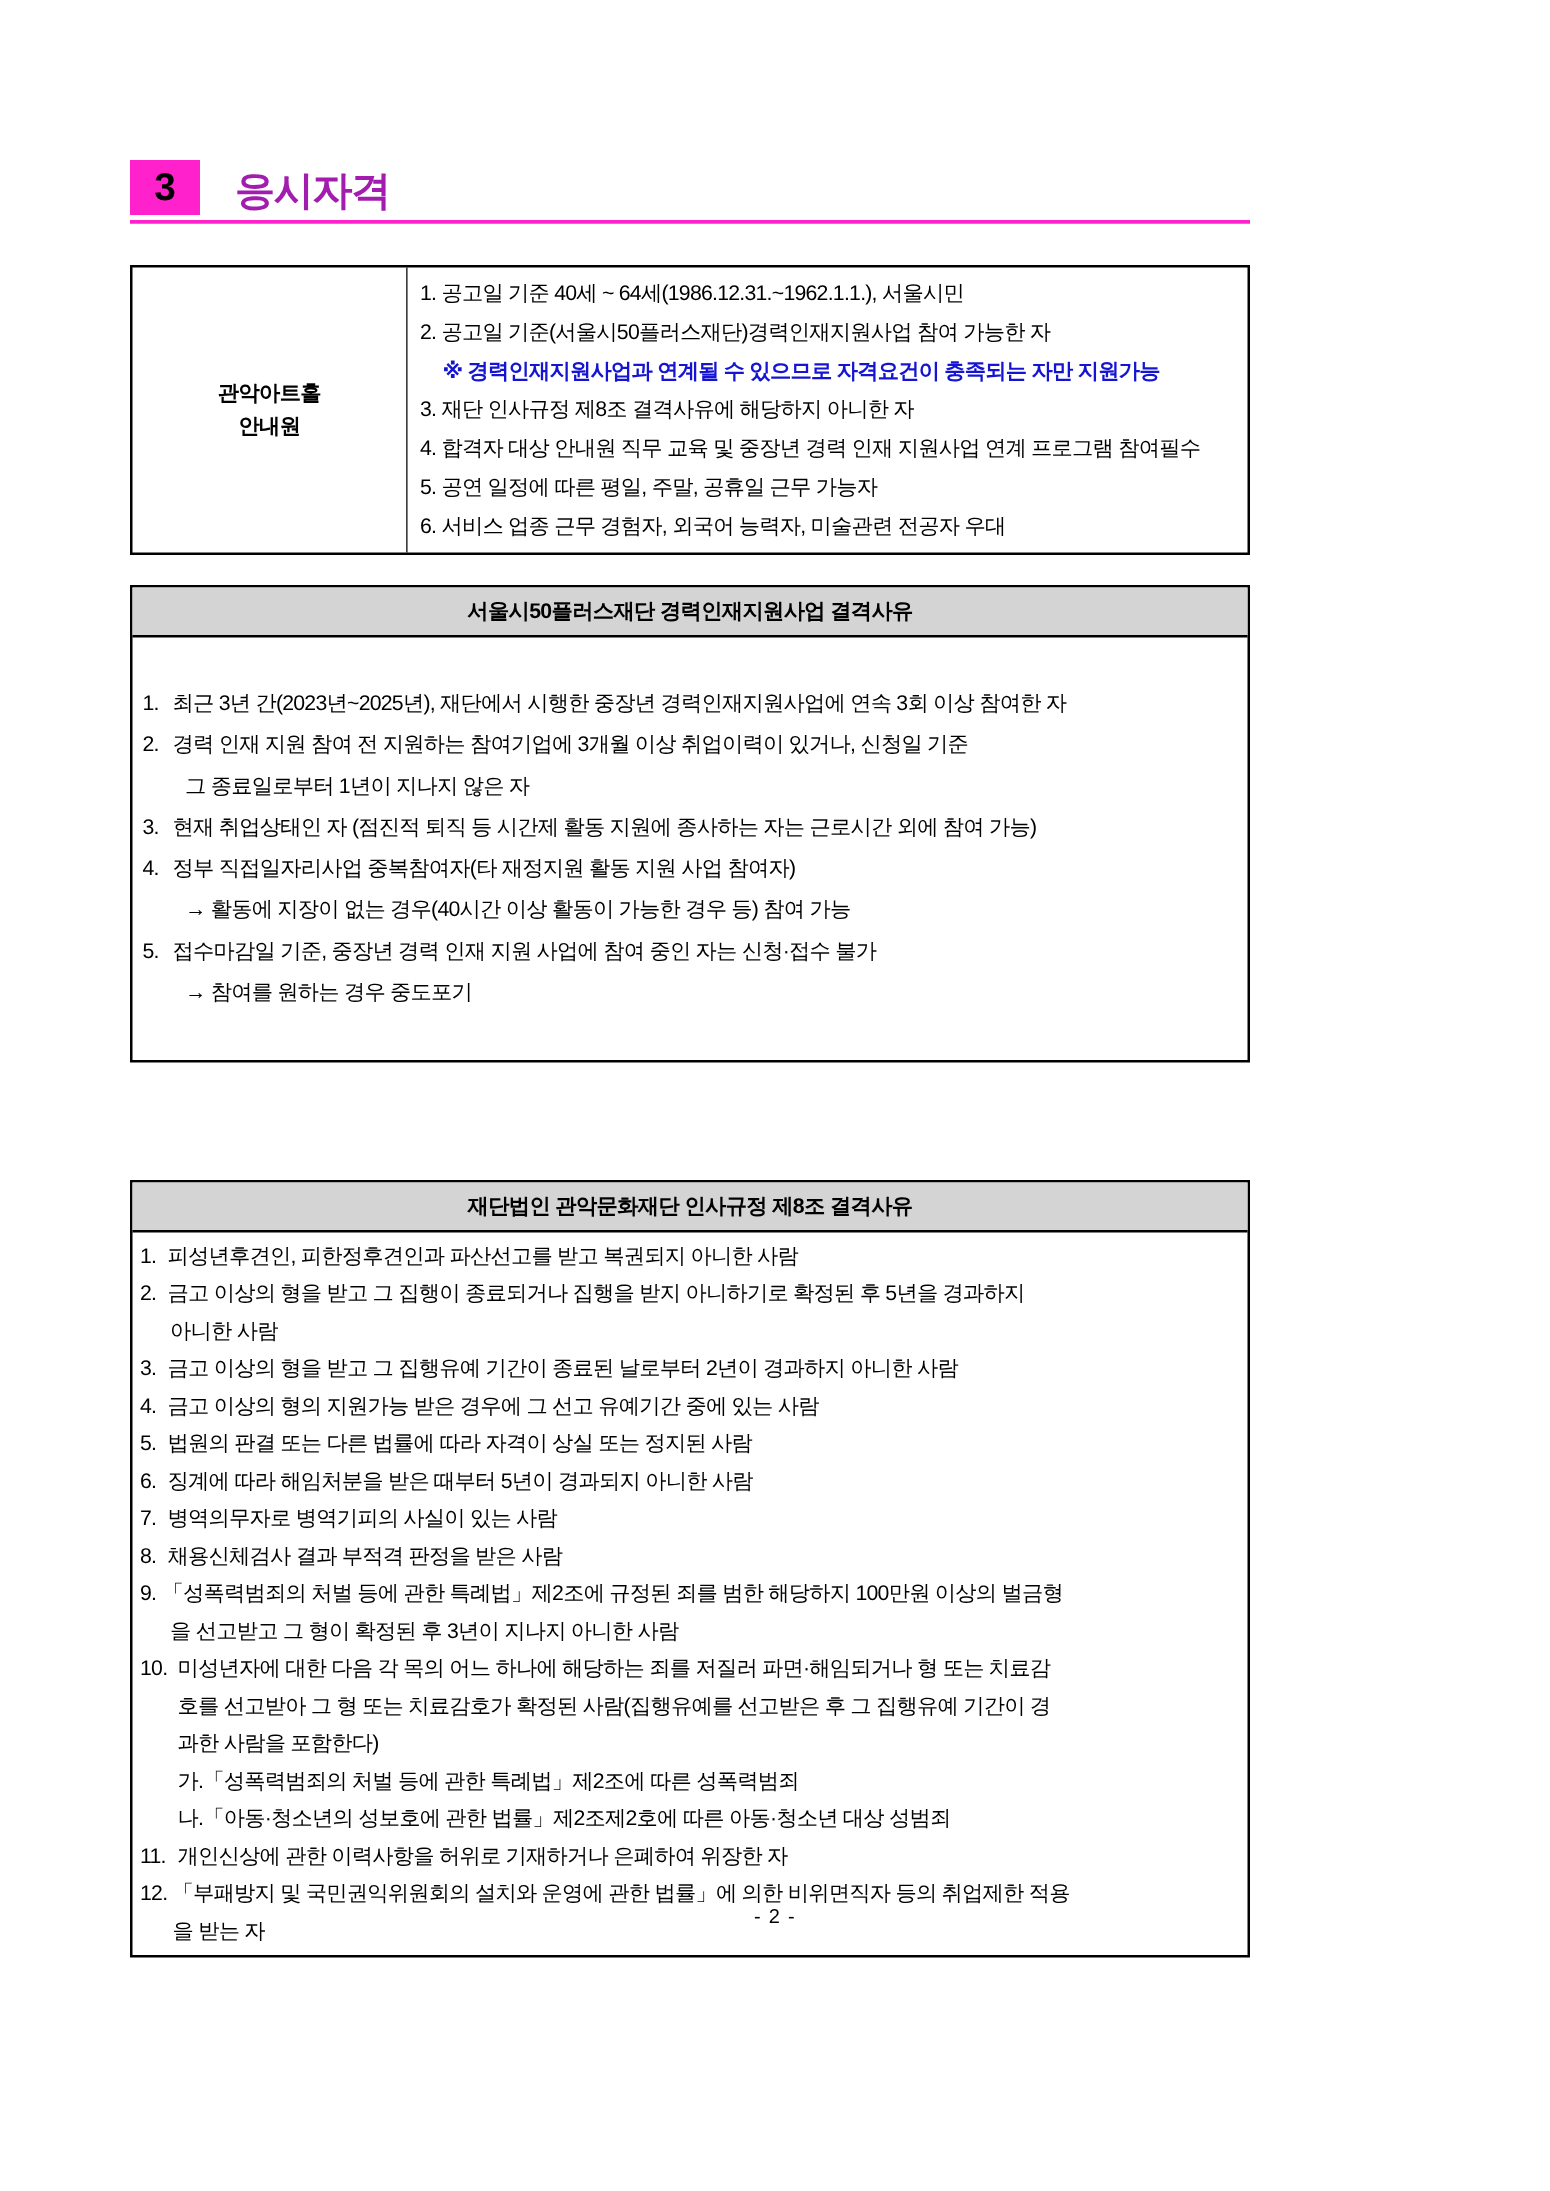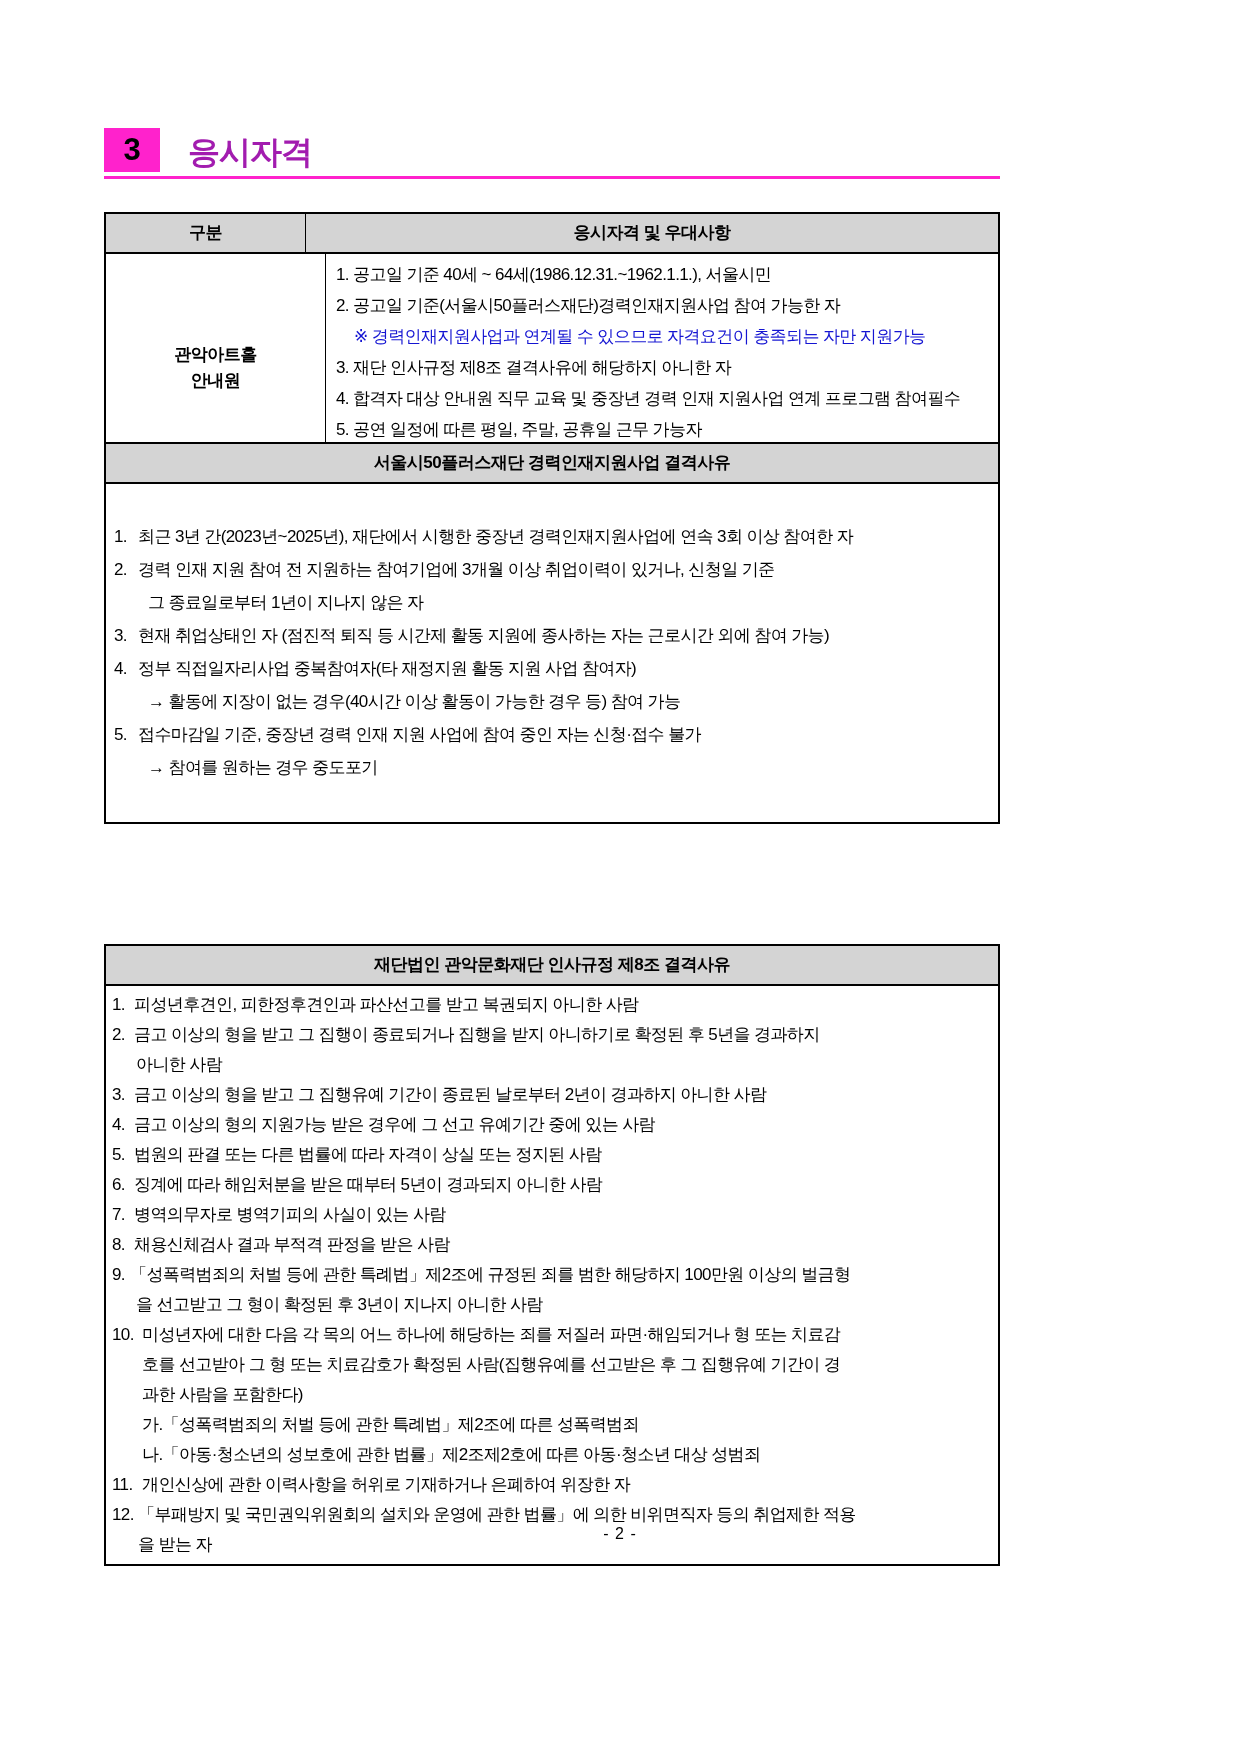--- a/index.html
+++ b/index.html
@@ -110,21 +110,21 @@
     width: 100%;
   }
   .req-line {
     font-size: 17px;
     line-height: 31px;
     letter-spacing: -0.6px;
     white-space: nowrap;
   }
   .req-line.blue {
     color: #1414d2;
-    font-weight: normal;
+    font-weight: bold;
     padding-left: 18px;
   }
 
   
   .list-body {
     padding: 10px 12px 12px 8px;
   }
   .list-item {
     font-size: 17px;
     line-height: 33px;
@@ -186,44 +186,40 @@
 
 <div class="page">
 
   <div class="section-head">
     <div class="sec-num" style="background: rgb(255, 34, 204);">3</div>
     <div class="sec-title">응시자격</div>
   </div>
   <div class="head-rule" style="background: rgb(255, 34, 204);"></div>
 
   <div class="tbl" id="tbl1" style="top:212px;">
-    <div class="tbl-row hdr-bar">
-      <div class="cell-head" style="width:200px;border-right:1.5px solid #000;">구분</div>
-      <div class="cell-head" style="flex:1;">응시자격 및 우대사항</div>
-    </div>
     <div class="tbl-row">
       <div class="col-label">
         <div>
           <div>관악아트홀</div>
           <div>안내원</div>
         </div>
       </div>
       <div class="col-body">
         <div class="req-line">1. 공고일 기준 40세 ~ 64세(1986.12.31.~1962.1.1.), 서울시민</div>
         <div class="req-line">2. 공고일 기준(서울시50플러스재단)경력인재지원사업 참여 가능한 자</div>
         <div class="req-line blue" style="color: rgb(20, 20, 210);">※ 경력인재지원사업과 연계될 수 있으므로 자격요건이 충족되는 자만 지원가능</div>
         <div class="req-line">3. 재단 인사규정 제8조 결격사유에 해당하지 아니한 자</div>
         <div class="req-line">4. 합격자 대상 안내원 직무 교육 및 중장년 경력 인재 지원사업 연계 프로그램 참여필수</div>
         <div class="req-line">5. 공연 일정에 따른 평일, 주말, 공휴일 근무 가능자</div>
         <div class="req-line">6. 서비스 업종 근무 경험자, 외국어 능력자, 미술관련 전공자 우대</div>
       </div>
     </div>
   </div>
 
-  <div class="tbl" id="tbl2" style="top:442px;">
+  <div class="tbl" id="tbl2" style="top:468px;">
     <div class="tbl-row hdr-bar">
       <div class="cell-head full">서울시50플러스재단 경력인재지원사업 결격사유</div>
     </div>
     <div class="list-body">
       <div class="spacer-md"></div>
 
       <div class="list-item">
         <span class="li-num">1.</span>
         <span class="li-txt">최근 3년 간(2023년~2025년), 재단에서 시행한 중장년 경력인재지원사업에 연속 3회 이상 참여한 자</span>
       </div>

